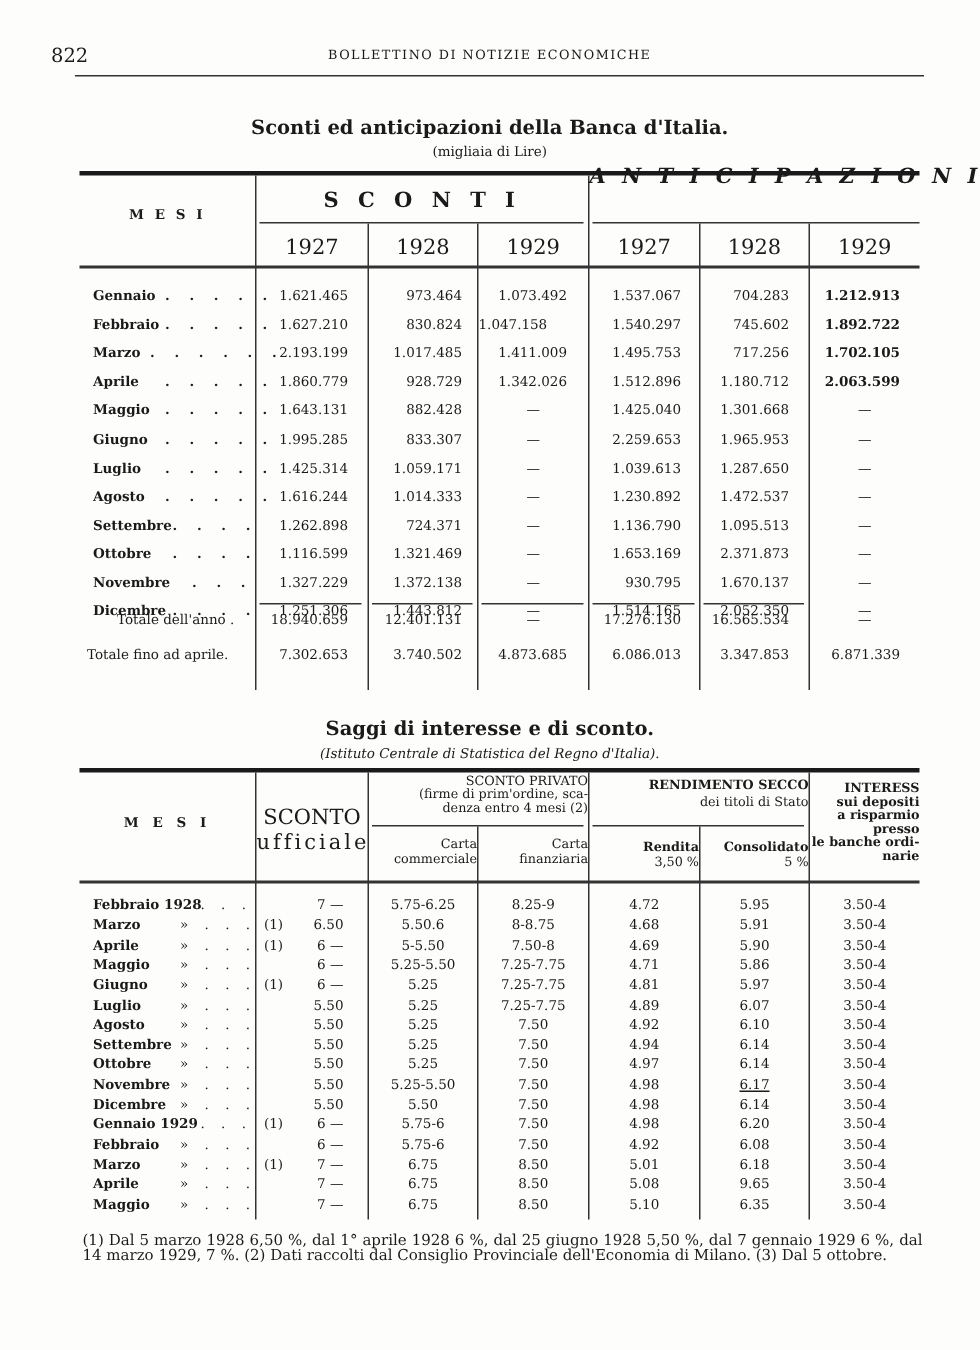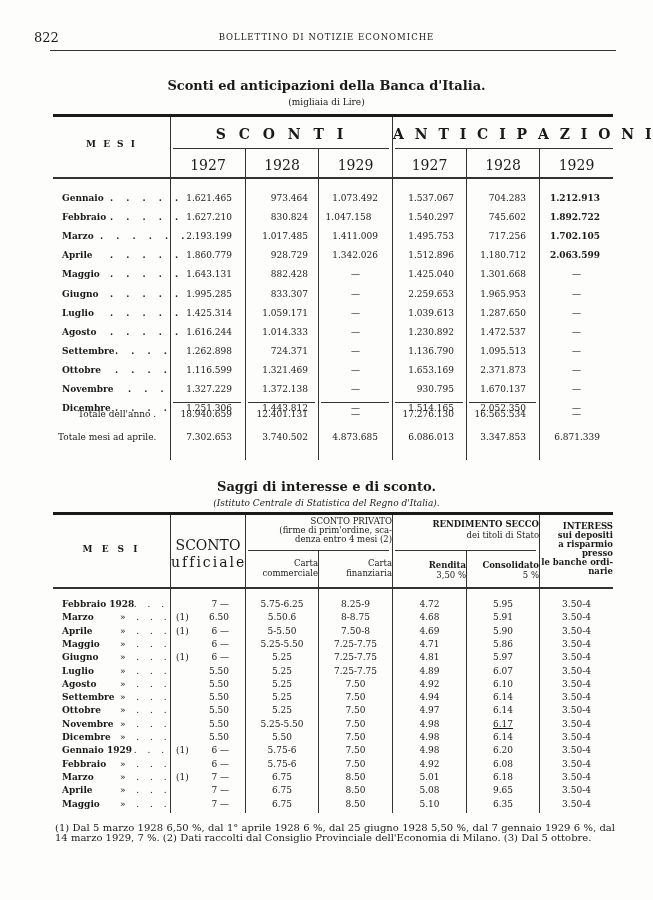--- a/index.html
+++ b/index.html
@@ -46,21 +46,21 @@
   <div class="abs vline" style="left:245px; top:149px; height:311px;"></div>
   <div class="abs vline" style="left:318px; top:149px; height:311px;"></div>
   <div class="abs vline" style="left:466px; top:149px; height:311px;"></div>
   <div class="abs vline" style="left:539px; top:149px; height:311px;"></div>
   <div class="abs thin" style="left:173px; width:216px; top:148px;"></div>
   <div class="abs thin" style="left:395px; width:218px; top:148px;"></div>
   <div class="abs thin" style="left:53px; width:560px; top:177px; height:2px;"></div>
 
   <div class="cell mesi-label" style="left:53px; width:117px; text-align:center; top:139px; letter-spacing:2px;">M E S I</div>
   <div class="cell hdr spaced" style="left:171px; width:221px; top:126px;">S C O N T I</div>
-  <div class="cell hdr spaced" style="left:393px; width:220px; top:126px; letter-spacing:3px;">A N T I C I P A Z I O N I</div>
+  <div class="cell hdr spaced" style="left:393px; width:220px; top:110px; letter-spacing:3px;font-style:italic;">A N T I C I P A Z I O N I</div>
 
   <div class="cell hdr" style="left:171px; width:74px; top:157px;">1927</div>
   <div class="cell hdr" style="left:246px; width:72px; top:157px;">1928</div>
   <div class="cell hdr" style="left:319px; width:73px; top:157px;">1929</div>
   <div class="cell hdr" style="left:393px; width:73px; top:157px;">1927</div>
   <div class="cell hdr" style="left:467px; width:72px; top:157px;">1928</div>
   <div class="cell hdr" style="left:540px; width:73px; top:157px;">1929</div>
 
   <div id="t1rows">
       <div>
@@ -71,21 +71,21 @@
         <div class="cell " style="left:319px; width:59px; top:193px; text-align:right;">1.073.492</div>
         <div class="cell " style="left:393px; width:61px; top:193px; text-align:right;">1.537.067</div>
         <div class="cell " style="left:467px; width:59px; top:193px; text-align:right;">704.283</div>
         <div class="cell bold" style="left:540px; width:60px; top:193px; text-align:right;">1.212.913</div>
       </div>
       <div>
         <div class="cell bold" style="left:62px; top:212.1px;">Febbraio</div>
         <div class="cell bold dots" style="left:110px; top:212.1px;">. . . . .</div>
         <div class="cell " style="left:171px; width:61px; top:212.1px; text-align:right;">1.627.210</div>
         <div class="cell " style="left:246px; width:62px; top:212.1px; text-align:right;">830.824</div>
-        <div class="cell " style="left:319px; width:59px; top:212.1px; text-align:center;">1.047.158</div>
+        <div class="cell " style="left:319px; width:59px; top:212.1px; text-align:left;">1.047.158</div>
         <div class="cell " style="left:393px; width:61px; top:212.1px; text-align:right;">1.540.297</div>
         <div class="cell " style="left:467px; width:59px; top:212.1px; text-align:right;">745.602</div>
         <div class="cell bold" style="left:540px; width:60px; top:212.1px; text-align:right;">1.892.722</div>
       </div>
       <div>
         <div class="cell bold" style="left:62px; top:231.2px;">Marzo</div>
         <div class="cell bold dots" style="left:100px; top:231.2px;">. . . . . .</div>
         <div class="cell " style="left:171px; width:61px; top:231.2px; text-align:right;">2.193.199</div>
         <div class="cell " style="left:246px; width:62px; top:231.2px; text-align:right;">1.017.485</div>
         <div class="cell " style="left:319px; width:59px; top:231.2px; text-align:right;">1.411.009</div>
@@ -186,21 +186,21 @@
       <div>
         <div class="cell " style="left:78px; top:409px;">Totale dell'anno .</div>
         <div class="cell " style="left:171px; width:61px; top:409px; text-align:right;">18.940.659</div>
         <div class="cell " style="left:246px; width:62px; top:409px; text-align:right;">12.401.131</div>
         <div class="cell " style="left:319px; width:73px; top:409px; text-align:center;">—</div>
         <div class="cell " style="left:393px; width:61px; top:409px; text-align:right;">17.276.130</div>
         <div class="cell " style="left:467px; width:59px; top:409px; text-align:right;">16.565.534</div>
         <div class="cell " style="left:540px; width:73px; top:409px; text-align:center;">—</div>
       </div>
       <div>
-        <div class="cell " style="left:58px; top:432px;">Totale mesi ad aprile.</div>
+        <div class="cell " style="left:58px; top:432px;">Totale fino ad aprile.</div>
         <div class="cell " style="left:171px; width:61px; top:432px; text-align:right;">7.302.653</div>
         <div class="cell " style="left:246px; width:62px; top:432px; text-align:right;">3.740.502</div>
         <div class="cell " style="left:319px; width:59px; top:432px; text-align:right;">4.873.685</div>
         <div class="cell " style="left:393px; width:61px; top:432px; text-align:right;">6.086.013</div>
         <div class="cell " style="left:467px; width:59px; top:432px; text-align:right;">3.347.853</div>
         <div class="cell " style="left:540px; width:60px; top:432px; text-align:right;">6.871.339</div>
       </div>
     </div>
 
   <div class="abs thin" style="left:173px; width:68px; top:402px;"></div>

